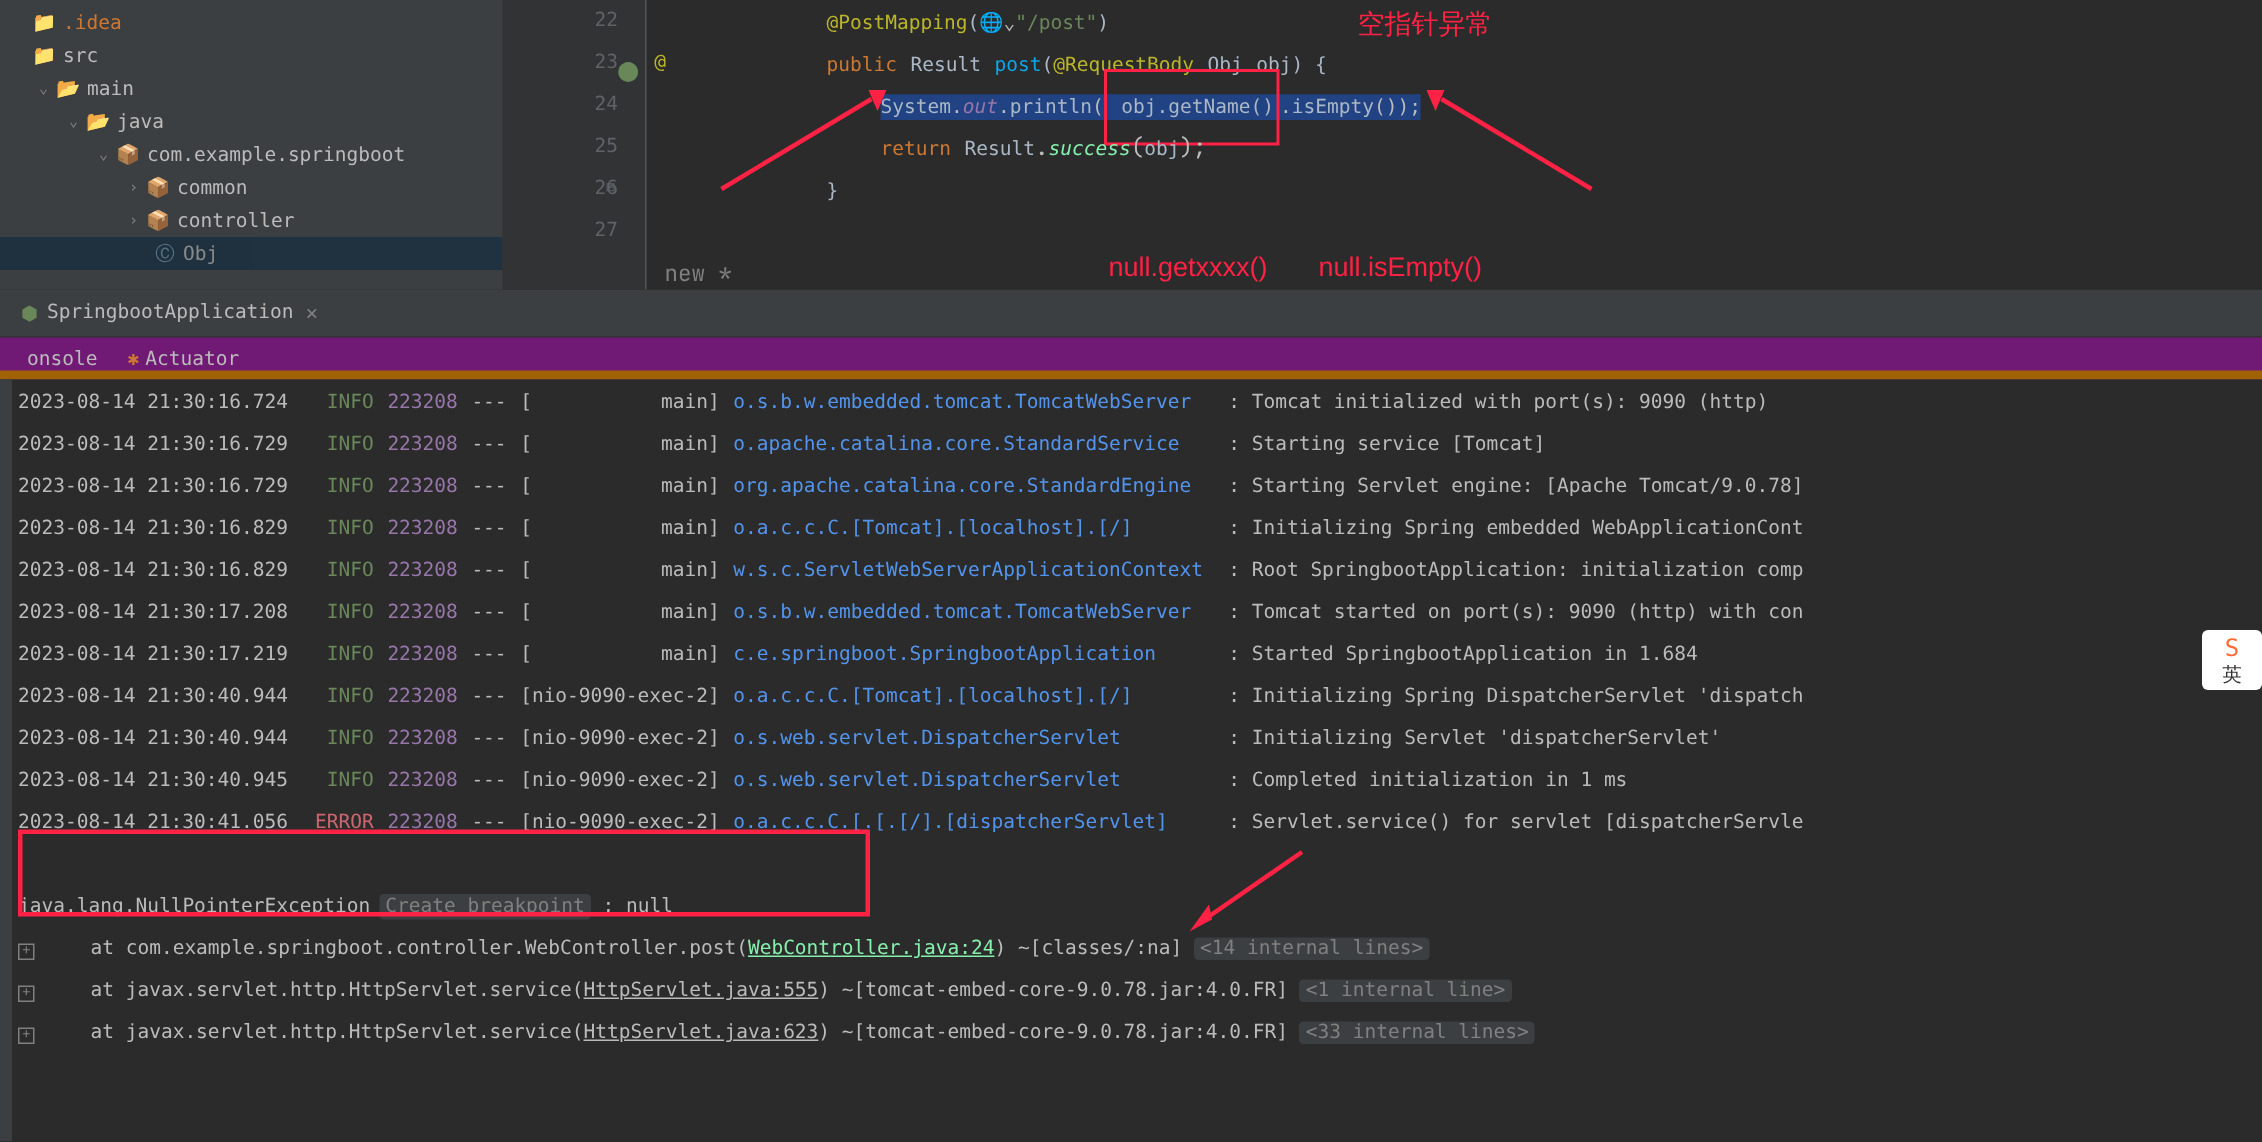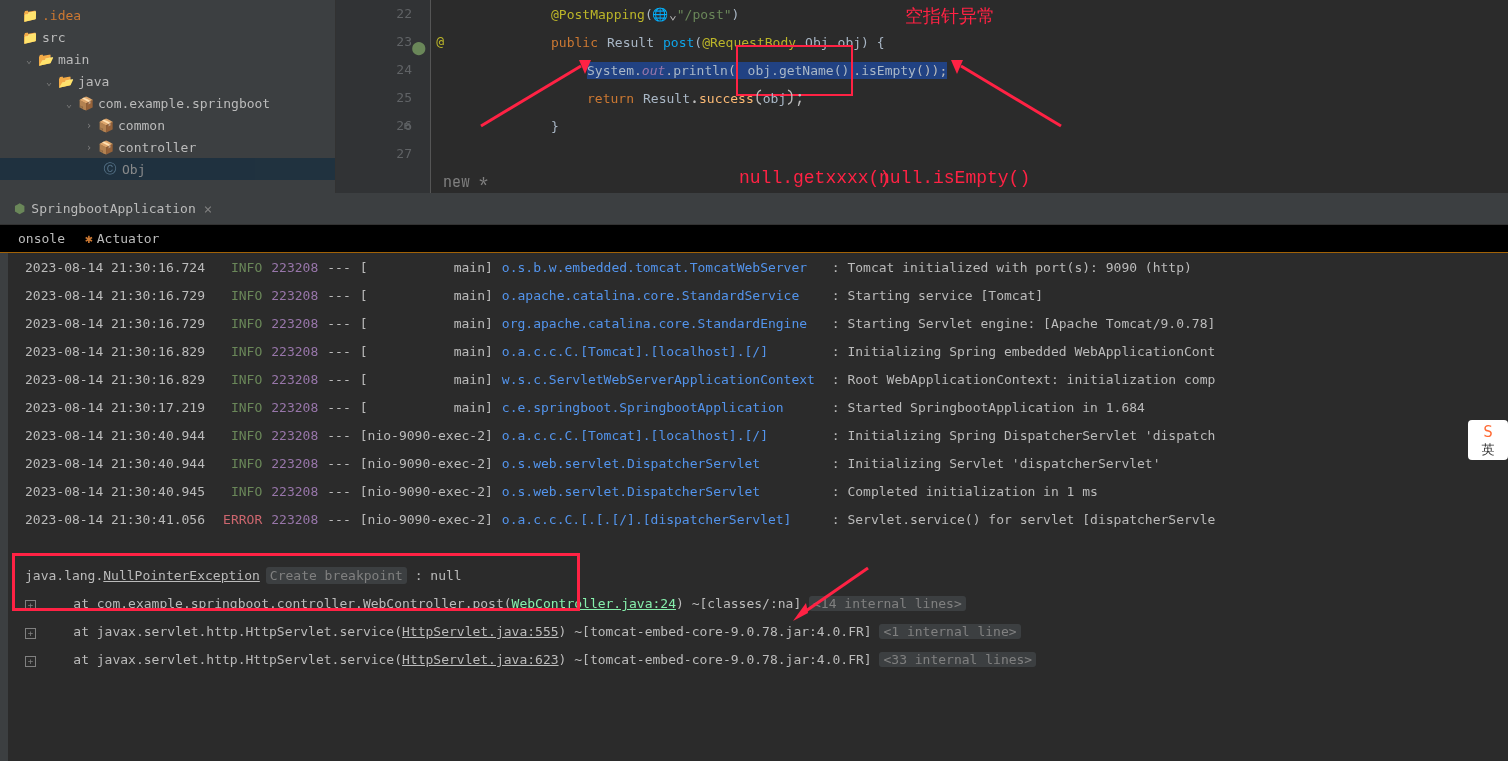--- a/index.html
+++ b/index.html
@@ -16,35 +16,35 @@
 .gutter{width:95px;background:#313335;border-right:1px solid #555;text-align:right;padding-right:18px}
 .gutter-line{height:28px;line-height:28px;color:#606366;position:relative}
 .gutter-icon{position:absolute;right:-14px;top:6px}
 .code-area{flex:1;padding-left:12px;position:relative}
 .code-line{height:28px;line-height:28px;white-space:pre;font-family:'JetBrains Mono','Consolas',monospace;font-size:15px}
 .kw{color:#cc7832}
 .ann{color:#bbb529}
 .str{color:#6a8759}
 .cls{color:#a9b7c6}
 .method{color:#0ea5e9}
-.static-method{color:#fdba74;}
+.static-method{color:#86efac;font-style:italic}
 .static-field{color:#9876aa;font-style:italic}
 .ident{color:#a9b7c6}
 .paren{color:#a9b7c6}
 .selected-code{background:#214283;border-top:1px solid #214283;border-bottom:1px solid #214283}
 .red-box{border:2px solid #f24;padding:16px 2px}
-.annotation-overlay{position:absolute;color:#f24;font-size:18px;font-family:Liberation Mono, monospace}
+.annotation-overlay{position:absolute;color:#f24;font-size:18px;font-family:Liberation Sans, sans-serif}
 .tab-bar{height:32px;background:#3c3f41;display:flex;align-items:center;border-bottom:1px solid #323232;padding-left:4px}
 .tab{display:flex;align-items:center;padding:0 10px;height:32px;color:#bbb}
 .tab-icon{margin-right:6px}
 .tab-close{margin-left:8px;color:#808080;font-size:14px}
-.toolbar{height:28px;background:#000000;display:flex;align-items:center;padding-left:8px;border-bottom:1px solid #a16207}
+.toolbar{height:28px;background:#701a75;display:flex;padding-left:8px;border-bottom:6px solid #a16207}
 .toolbar-item{padding:0 10px;color:#bbb;display:flex;align-items:center;height:28px}
 .console-area{background:#2b2b2b;height:508px;overflow:hidden;position:relative;border-left:8px solid #3c3f41}
-.console-line{height:28px;line-height:28px;white-space:pre;padding-left:17px;font-size:15px;color:#bbb}
+.console-line{height:28px;line-height:28px;white-space:pre;padding-left:4px;font-size:15px;color:#bbb}
 .log-time{color:#bbb}
 .log-info{color:#6a8759}
 .log-error{color:#cc666e}
 .log-pid{color:#9876aa}
 .log-thread{color:#bbb}
 .log-class{color:#5394ec}
 .log-msg{color:#bbb}
 .exc-link{color:#bbb;text-decoration:underline}
 .code-link{color:#86efac;text-decoration:underline}
 .create-bp{color:#808080;background:#3c3f41;padding:1px 4px;border-radius:3px;margin-left:6px}
@@ -150,21 +150,22 @@
     <span>Actuator</span>
   </div>
 </div>
 
 <div class="console-area">
   <div id="log-container">
       <div class="console-line"><span class="log-time">2023-08-14 21:30:16.724</span>  <span class="log-info"> INFO</span> <span class="log-pid">223208</span> <span>---</span> <span class="log-thread">[           main]</span> <span class="log-class">o.s.b.w.embedded.tomcat.TomcatWebServer  </span> <span class="log-msg">: Tomcat initialized with port(s): 9090 (http)</span></div>
       <div class="console-line"><span class="log-time">2023-08-14 21:30:16.729</span>  <span class="log-info"> INFO</span> <span class="log-pid">223208</span> <span>---</span> <span class="log-thread">[           main]</span> <span class="log-class">o.apache.catalina.core.StandardService   </span> <span class="log-msg">: Starting service [Tomcat]</span></div>
       <div class="console-line"><span class="log-time">2023-08-14 21:30:16.729</span>  <span class="log-info"> INFO</span> <span class="log-pid">223208</span> <span>---</span> <span class="log-thread">[           main]</span> <span class="log-class">org.apache.catalina.core.StandardEngine  </span> <span class="log-msg">: Starting Servlet engine: [Apache Tomcat/9.0.78]</span></div>
       <div class="console-line"><span class="log-time">2023-08-14 21:30:16.829</span>  <span class="log-info"> INFO</span> <span class="log-pid">223208</span> <span>---</span> <span class="log-thread">[           main]</span> <span class="log-class">o.a.c.c.C.[Tomcat].[localhost].[/]       </span> <span class="log-msg">: Initializing Spring embedded WebApplicationCont</span></div>
-      <div class="console-line"><span class="log-time">2023-08-14 21:30:16.829</span>  <span class="log-info"> INFO</span> <span class="log-pid">223208</span> <span>---</span> <span class="log-thread">[           main]</span> <span class="log-class">w.s.c.ServletWebServerApplicationContext </span> <span class="log-msg">: Root WebApplicationContext: initialization comp</span></div>
+      <div class="console-line"><span class="log-time">2023-08-14 21:30:16.829</span>  <span class="log-info"> INFO</span> <span class="log-pid">223208</span> <span>---</span> <span class="log-thread">[           main]</span> <span class="log-class">w.s.c.ServletWebServerApplicationContext </span> <span class="log-msg">: Root SpringbootApplication: initialization comp</span></div>
+      <div class="console-line"><span class="log-time">2023-08-14 21:30:17.208</span>  <span class="log-info"> INFO</span> <span class="log-pid">223208</span> <span>---</span> <span class="log-thread">[           main]</span> <span class="log-class">o.s.b.w.embedded.tomcat.TomcatWebServer  </span> <span class="log-msg">: Tomcat started on port(s): 9090 (http) with con</span></div>
       <div class="console-line"><span class="log-time">2023-08-14 21:30:17.219</span>  <span class="log-info"> INFO</span> <span class="log-pid">223208</span> <span>---</span> <span class="log-thread">[           main]</span> <span class="log-class">c.e.springboot.SpringbootApplication     </span> <span class="log-msg">: Started SpringbootApplication in 1.684 </span></div>
       <div class="console-line"><span class="log-time">2023-08-14 21:30:40.944</span>  <span class="log-info"> INFO</span> <span class="log-pid">223208</span> <span>---</span> <span class="log-thread">[nio-9090-exec-2]</span> <span class="log-class">o.a.c.c.C.[Tomcat].[localhost].[/]       </span> <span class="log-msg">: Initializing Spring DispatcherServlet 'dispatch</span></div>
       <div class="console-line"><span class="log-time">2023-08-14 21:30:40.944</span>  <span class="log-info"> INFO</span> <span class="log-pid">223208</span> <span>---</span> <span class="log-thread">[nio-9090-exec-2]</span> <span class="log-class">o.s.web.servlet.DispatcherServlet        </span> <span class="log-msg">: Initializing Servlet 'dispatcherServlet'</span></div>
       <div class="console-line"><span class="log-time">2023-08-14 21:30:40.945</span>  <span class="log-info"> INFO</span> <span class="log-pid">223208</span> <span>---</span> <span class="log-thread">[nio-9090-exec-2]</span> <span class="log-class">o.s.web.servlet.DispatcherServlet        </span> <span class="log-msg">: Completed initialization in 1 ms</span></div>
       <div class="console-line"><span class="log-time">2023-08-14 21:30:41.056</span>  <span class="log-error">ERROR</span> <span class="log-pid">223208</span> <span>---</span> <span class="log-thread">[nio-9090-exec-2]</span> <span class="log-class">o.a.c.c.C.[.[.[/].[dispatcherServlet]    </span> <span class="log-msg">: Servlet.service() for servlet [dispatcherServle</span></div>
     </div>
   <div class="console-line"></div>
   <div class="console-line"><span>java.lang.</span><span class="exc-link">NullPointerException</span><span class="create-bp">Create breakpoint</span><span> : null</span></div>
   <div id="stack-container">
       <div class="console-line"><span class="plus-box">+</span><span>    at com.example.springboot.controller.WebController.post(</span><span class="code-link">WebController.java:24</span><span>) ~[classes/:na] </span><span class="folded">&lt;14 internal lines&gt;</span></div>

